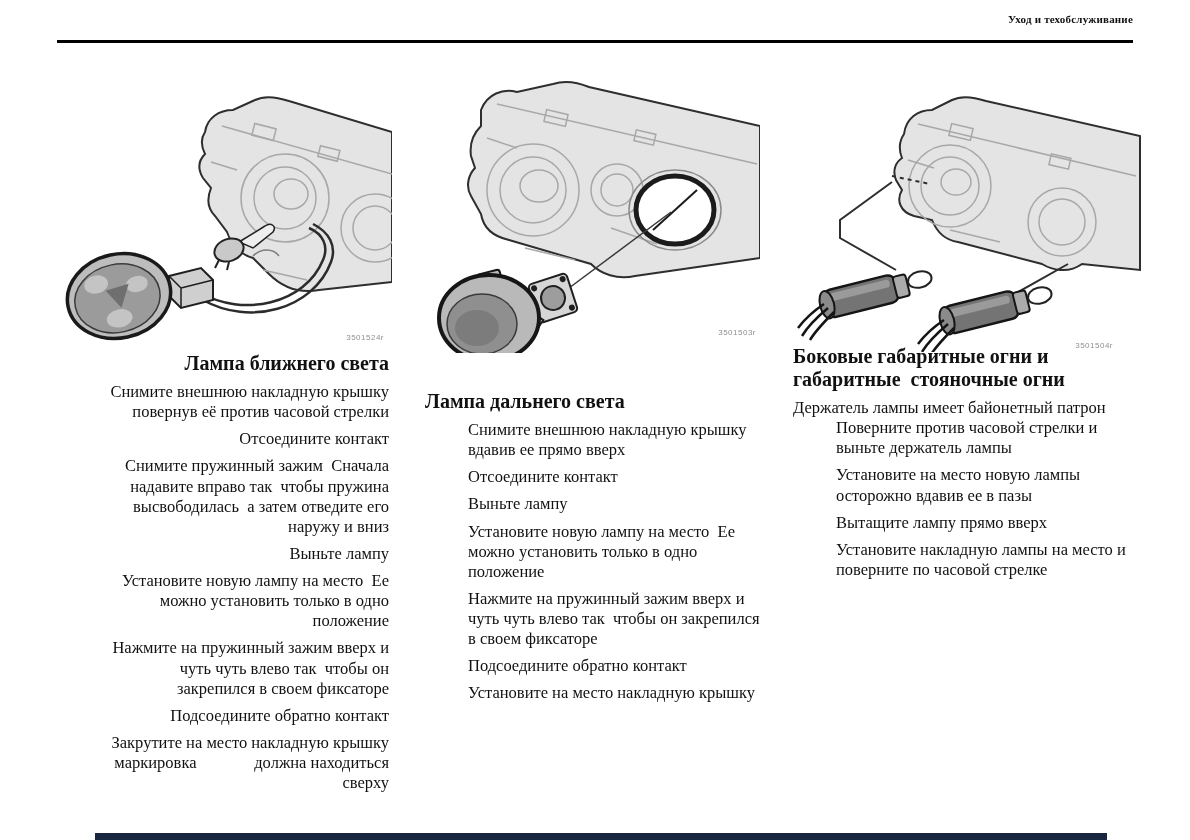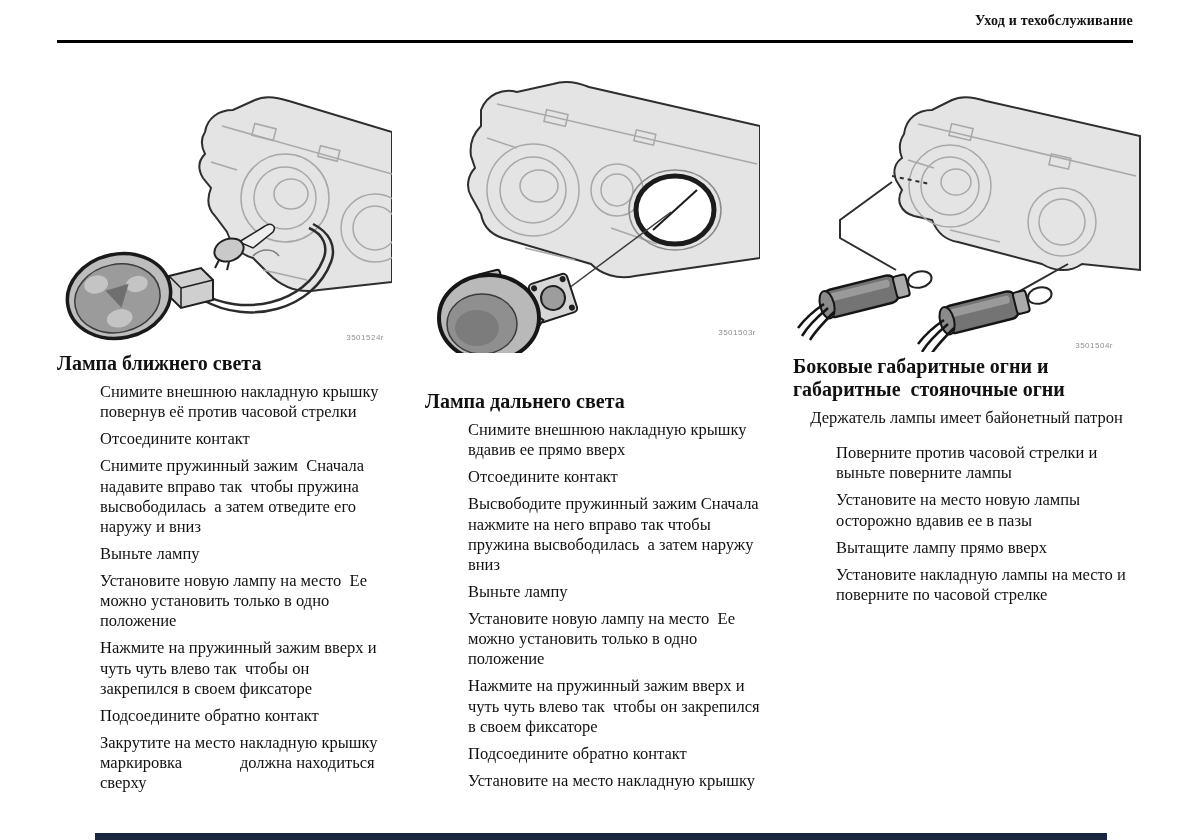--- a/index.html
+++ b/index.html
@@ -2,38 +2,38 @@
 <html><head>
 <meta charset="utf-8">
 <style>
   html,body{margin:0;padding:0;background:#ffffff;}
   .page{
     position:relative;width:1190px;height:840px;background:#ffffff;
     font-family:"Liberation Serif", serif;color:#111;overflow:hidden;
   }
   .header-title{
     position:absolute;top:13px;right:57px;
-    font-size:14px;font-weight:bold;letter-spacing:.2px;
+    font-size:11px;font-weight:bold;letter-spacing:.2px;
   }
   .header-rule{
     position:absolute;left:57px;top:40px;width:1076px;height:3px;background:#000;
   }
   .figure{position:absolute;}
   .figure svg{display:block;overflow:hidden;}
   .fig-number{
     position:absolute;font-family:"Liberation Sans",sans-serif;
     font-size:8px;color:#8f8f8f;letter-spacing:.5px;
   }
   .col{position:absolute;}
   .col h2{
     margin:0 0 7px 0;font-size:20px;font-weight:bold;line-height:1.15;
     white-space:pre-wrap;
   }
   .intro{
-    margin:0 0 15px 0;font-size:16.5px;line-height:1.22;white-space:pre-wrap;text-align:center;
+    margin:0 0 0 0;font-size:16.5px;line-height:1.22;white-space:pre-wrap;
   }
   .item{
     margin:0 0 7px 43px;font-size:16.5px;line-height:1.22;white-space:pre-wrap;
   }
   .footer-bar{
     position:absolute;left:95px;bottom:0;width:1012px;height:7px;background:#18263f;
   }
   
   .hl-body{fill:#e4e4e4;stroke:#2e2e2e;stroke-width:2;}
   .hl-detail{fill:none;stroke:#a8a8a8;stroke-width:1.5;}
@@ -161,48 +161,47 @@
       </g>
       <path d="M92,104 L130,112" stroke="#2e2e2e" stroke-width="2" stroke-dasharray="4,4"></path>
       <path d="M92,110 L40,148 L40,166 L96,198" fill="none" stroke="#2e2e2e" stroke-width="2"></path>
       <path d="M204,228 L268,192" fill="none" stroke="#2e2e2e" stroke-width="2"></path>
       <use href="#holder3"></use>
       <use href="#holder3" transform="translate(120,16)"></use>
     </svg>
     <div class="fig-number" style="right:32px;bottom:2px;">3501504r</div>
   </div>
 
-  <div class="col" style="left:57px;top:352px;width:332px;">
+  <div class="col" style="left:57px;top:352px;width:332px;text-align:right;">
     <h2>Лампа ближнего света</h2>
     <div class="item">Снимите внешнюю накладную крышку повернув её против часовой стрелки</div>
     <div class="item">Отсоедините контакт</div>
     <div class="item">Снимите пружинный зажим  Сначала надавите вправо так  чтобы пружина высвободилась  а затем отведите его наружу и вниз</div>
     <div class="item">Выньте лампу</div>
     <div class="item">Установите новую лампу на место  Ее можно установить только в одно положение</div>
     <div class="item">Нажмите на пружинный зажим вверх и чуть чуть влево так  чтобы он закрепился в своем фиксаторе</div>
     <div class="item">Подсоедините обратно контакт</div>
     <div class="item">Закрутите на место накладную крышку  маркировка              должна находиться сверху</div>
   </div>
 
   <div class="col" style="left:425px;top:362px;width:335px;margin-top:28px;">
     <h2>Лампа дальнего света</h2>
     <div class="item">Снимите внешнюю накладную крышку вдавив ее прямо вверх</div>
     <div class="item">Отсоедините контакт</div>
-    <div class="item">Высвободите пружинный зажим Сначала нажмите на него вправо так чтобы пружина высвободилась  а затем наружу вниз</div>
     <div class="item">Выньте лампу</div>
     <div class="item">Установите новую лампу на место  Ее можно установить только в одно положение</div>
     <div class="item">Нажмите на пружинный зажим вверх и чуть чуть влево так  чтобы он закрепился в своем фиксаторе</div>
     <div class="item">Подсоедините обратно контакт</div>
     <div class="item">Установите на место накладную крышку</div>
   </div>
 
-  <div class="col" style="left:793px;top:355px;width:347px;">
+  <div class="col" style="left:793px;top:345px;width:347px;">
     <h2>Боковые габаритные огни и габаритные  стояночные огни</h2>
     <p class="intro">Держатель лампы имеет байонетный патрон</p>
-    <div class="item">Поверните против часовой стрелки и выньте поверните лампы</div>
+    <div class="item">Поверните против часовой стрелки и выньте держатель лампы</div>
     <div class="item">Установите на место новую лампы осторожно вдавив ее в пазы</div>
     <div class="item">Вытащите лампу прямо вверх</div>
     <div class="item">Установите накладную лампы на место и поверните по часовой стрелке</div>
   </div>
 
   <div class="footer-bar"></div>
 
 </div>
 
 </body></html>

